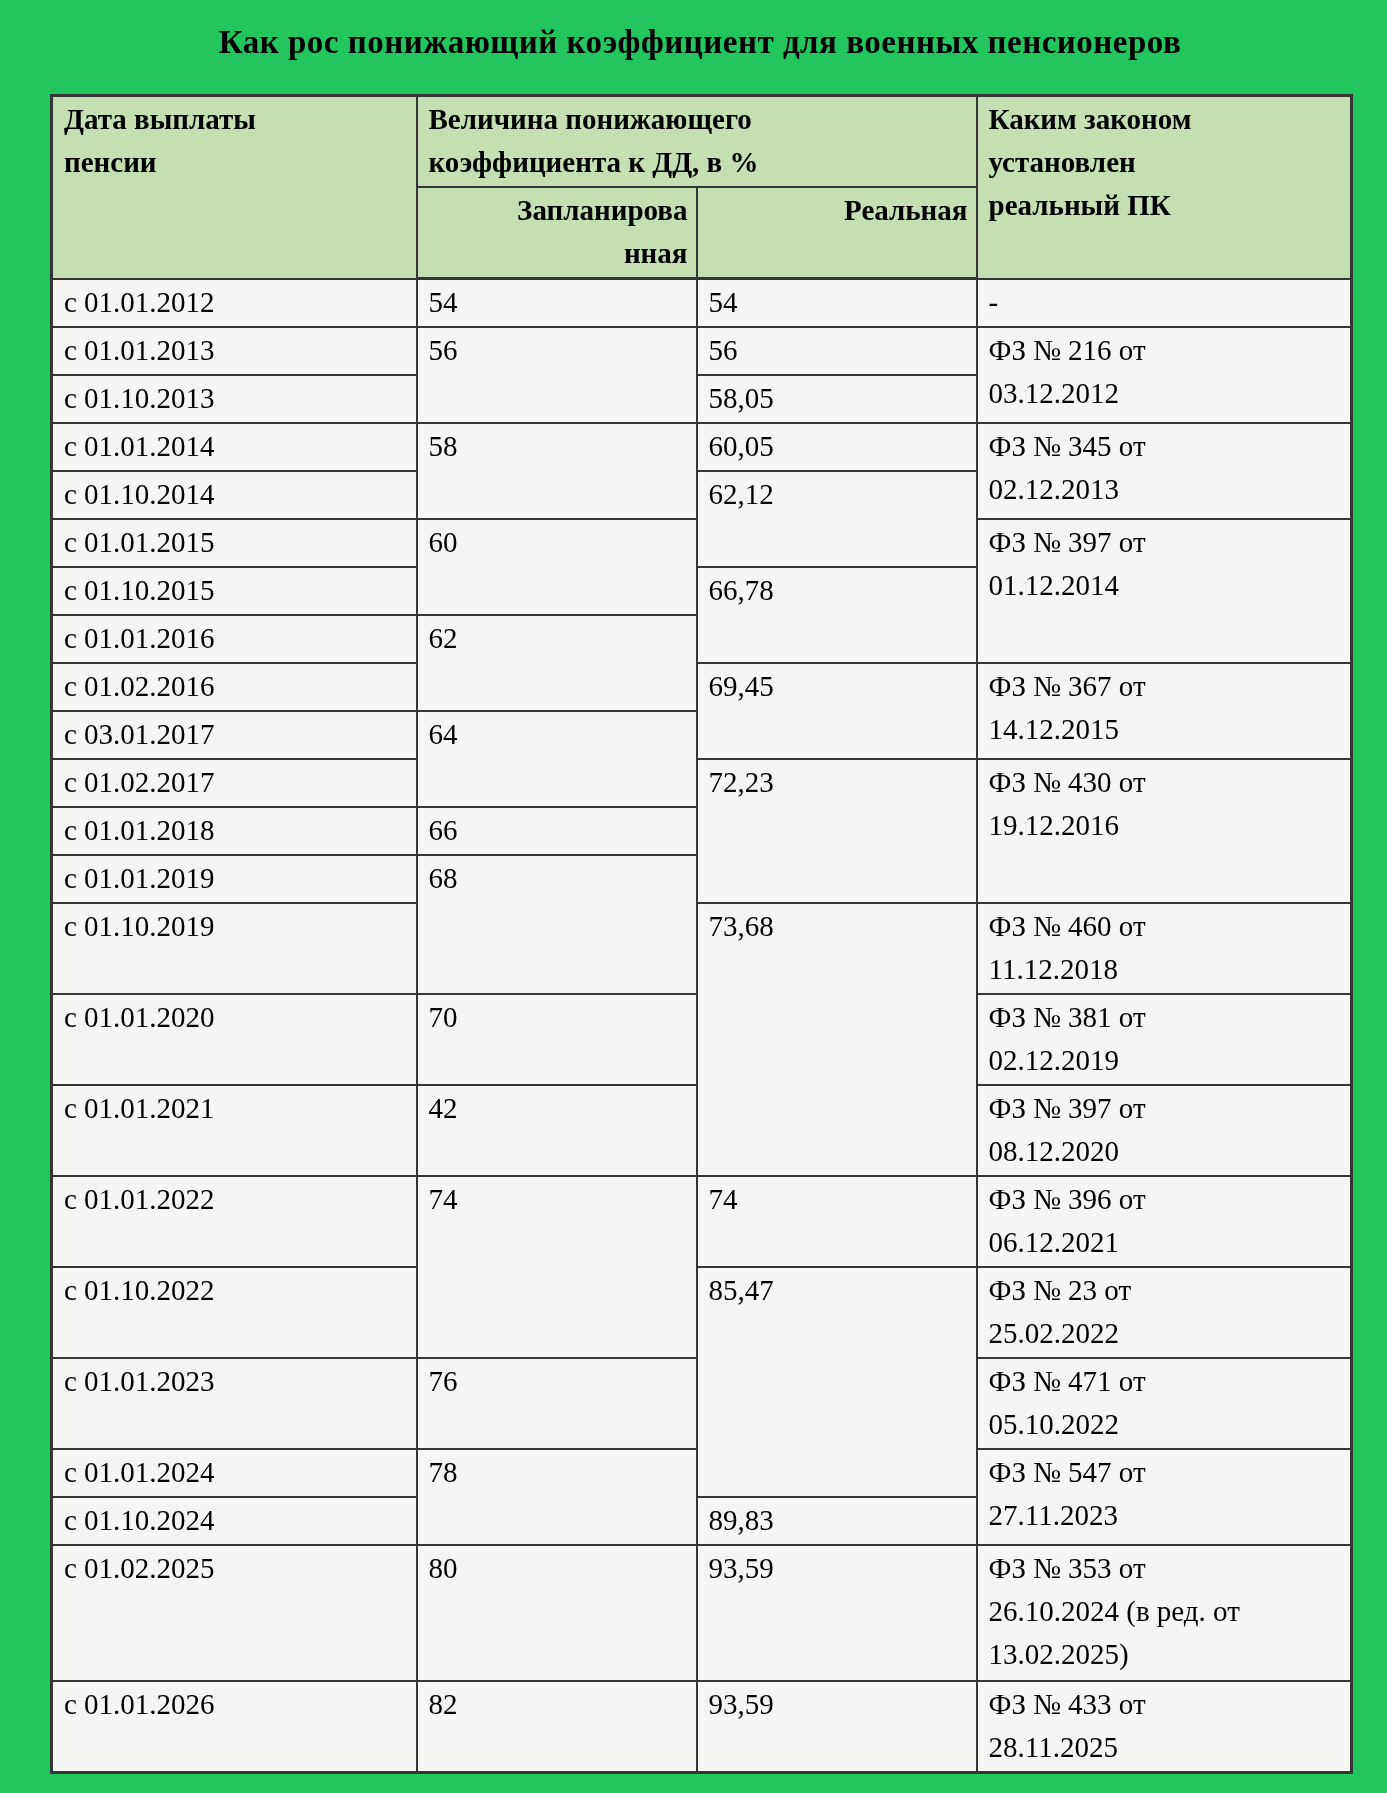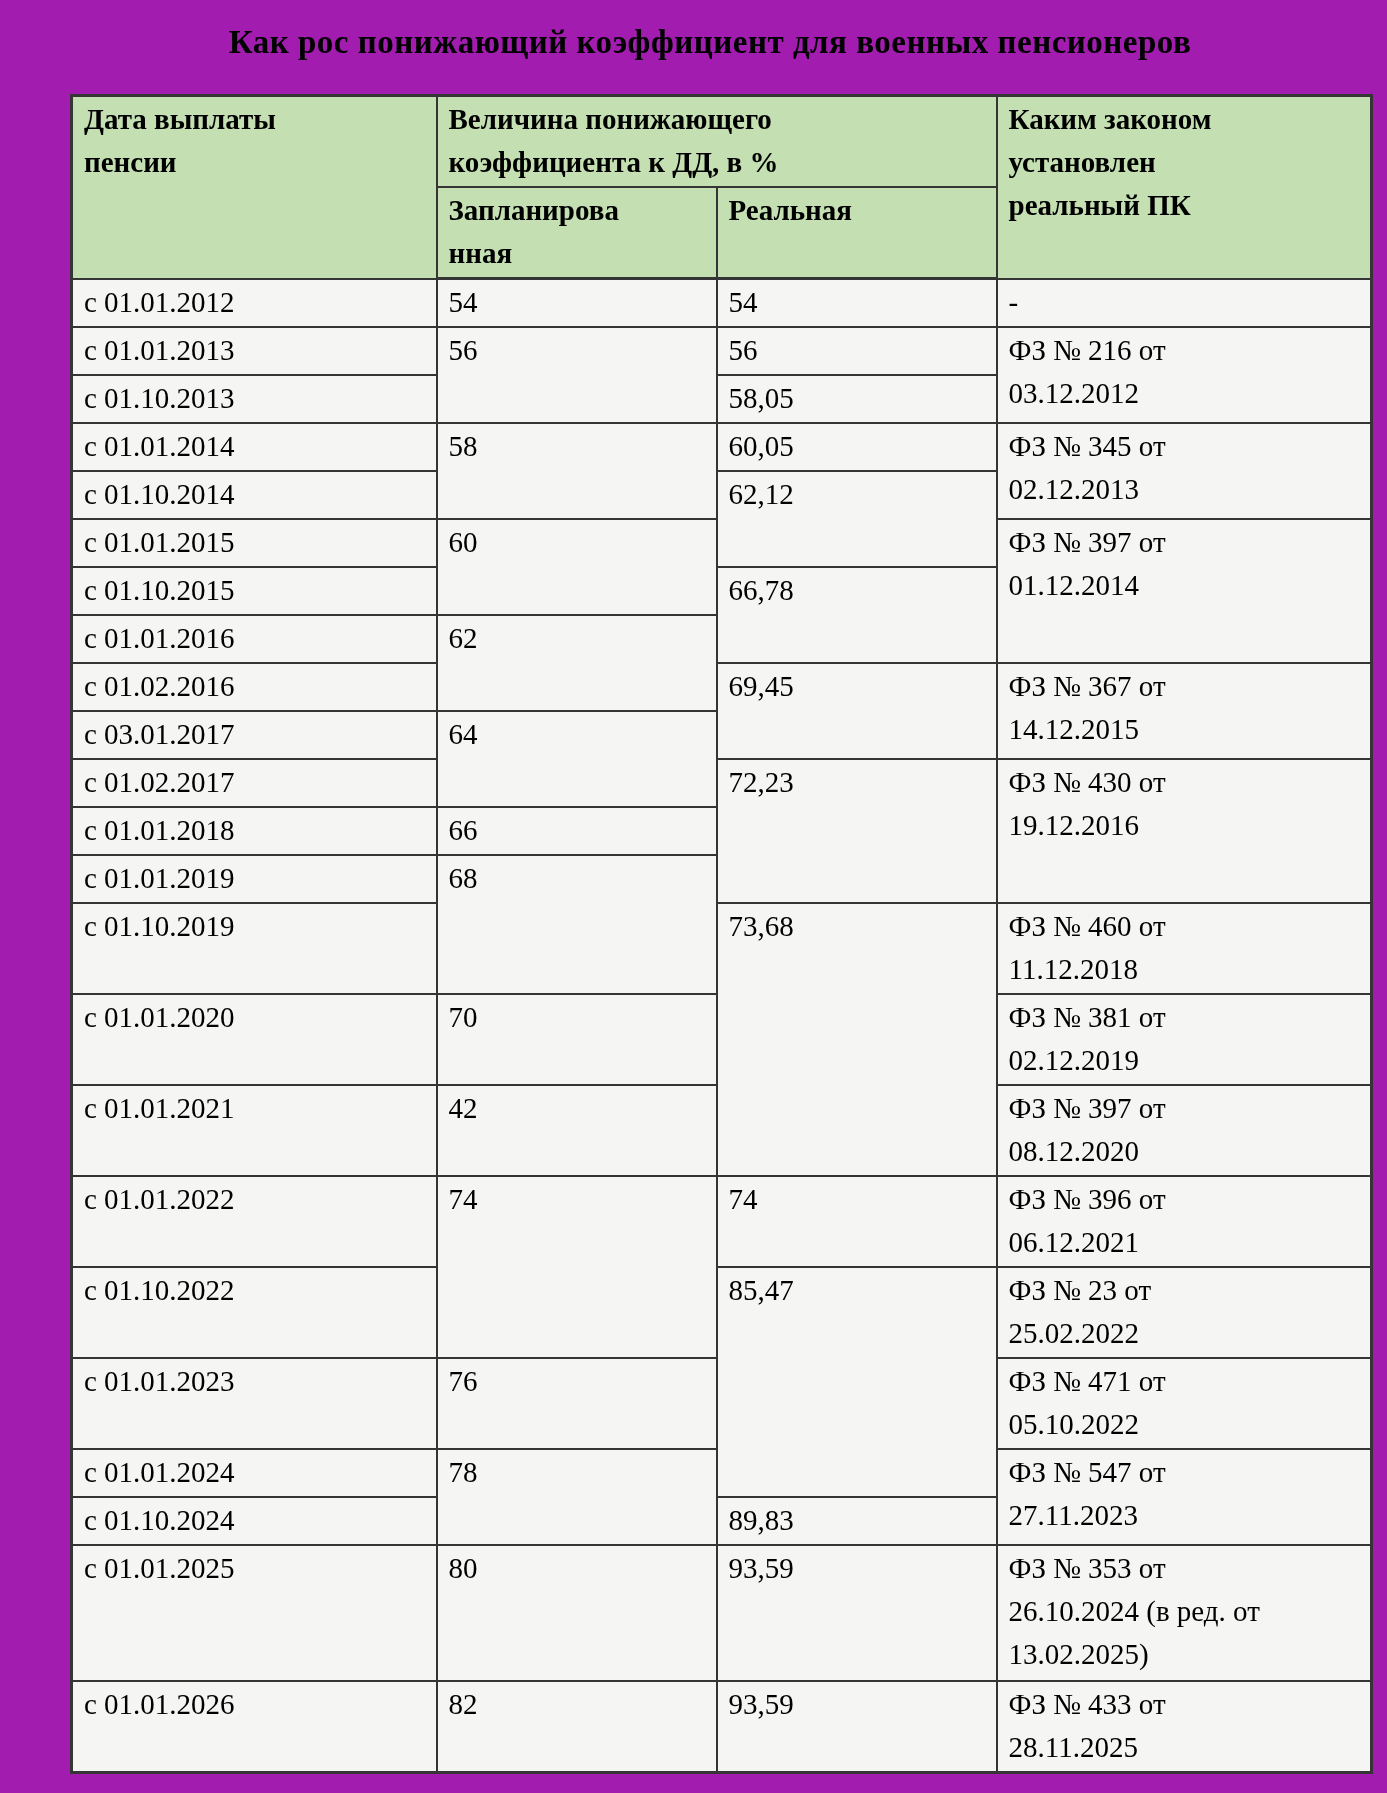--- a/index.html
+++ b/index.html
@@ -1,24 +1,23 @@
 <!DOCTYPE html>
 <html lang="ru"><head>
 <meta charset="utf-8">
 <style>
   html, body { margin: 0; padding: 0; background: #ffffff; }
   .page {
     width: 1387px;
     height: 1793px;
-    background: #a21caf;
+    background: #22c55e;
     font-family: "Liberation Serif", "DejaVu Serif", serif;
     color: #000;
     overflow: hidden;
     box-sizing: border-box;
-    padding-left: 20px;
   }
   .page-title {
     margin: 22px 37px 0 50px;
     text-align: center;
     font-size: 33px;
     line-height: 40px;
     font-weight: bold;
     letter-spacing: 0.5px;
   }
   table.coef {
@@ -41,21 +40,21 @@
     line-height: 43px;
     white-space: pre-line;
     overflow: hidden;
     box-sizing: border-box;
   }
   table.coef th {
     background: #c4dfb2;
     font-weight: bold;
     margin-top: 44px;
   }
-  table.coef thead tr.sub th { border-bottom-width: 3px; }
+  table.coef thead tr.sub th { border-bottom-width: 3px; text-align: right; }
   table.coef td {
     background: #f5f5f3;
     font-weight: normal;
   }
   tr.single { height: 46px; }
   tr.tall   { height: 91px; }
   tr.xtall  { height: 136px; }
 </style>
 </head>
 <body>
@@ -194,21 +193,21 @@
         <td>с 01.01.2024</td>
         <td rowspan="2">78</td>
         <td rowspan="2">ФЗ № 547 от
 27.11.2023</td>
       </tr>
       <tr class="single">
         <td>с 01.10.2024</td>
         <td>89,83</td>
       </tr>
       <tr class="xtall">
-        <td>с 01.01.2025</td>
+        <td>с 01.02.2025</td>
         <td>80</td>
         <td>93,59</td>
         <td>ФЗ № 353 от
 26.10.2024 (в ред. от
 13.02.2025)</td>
       </tr>
       <tr class="tall">
         <td>с 01.01.2026</td>
         <td>82</td>
         <td>93,59</td>

